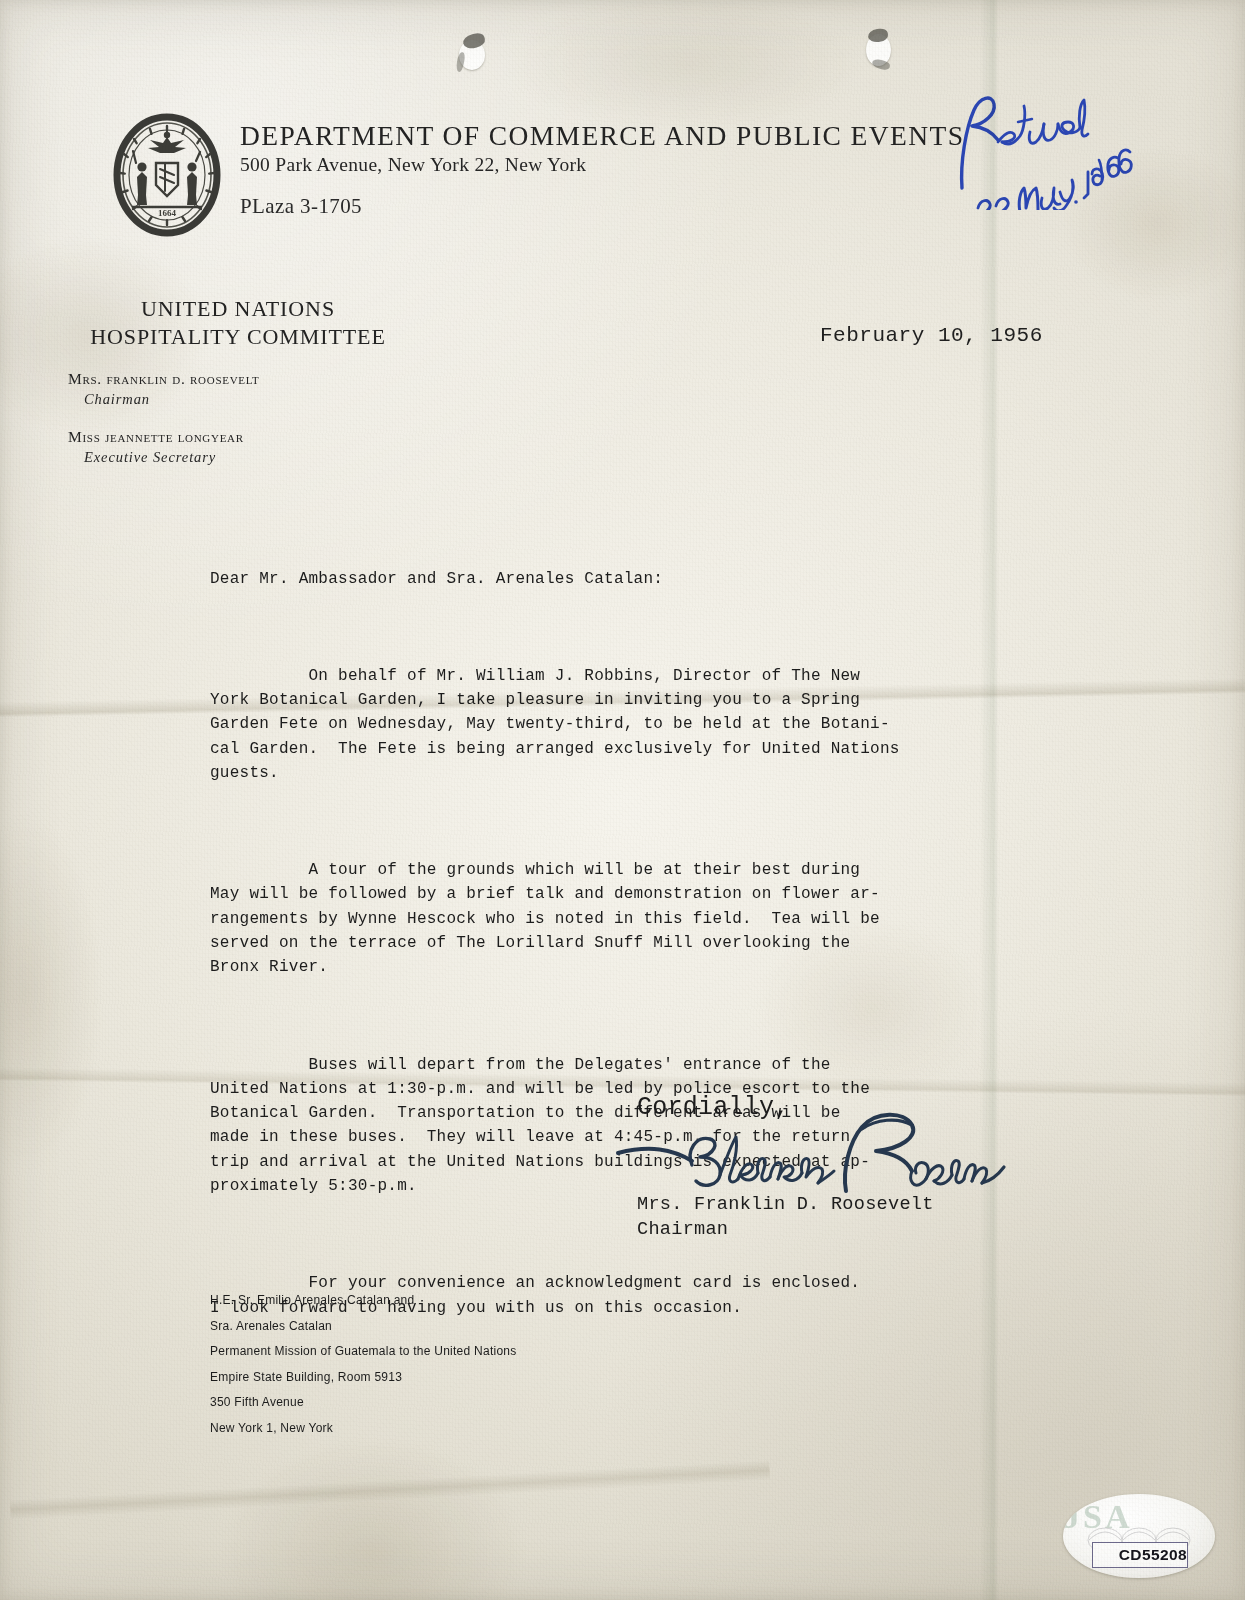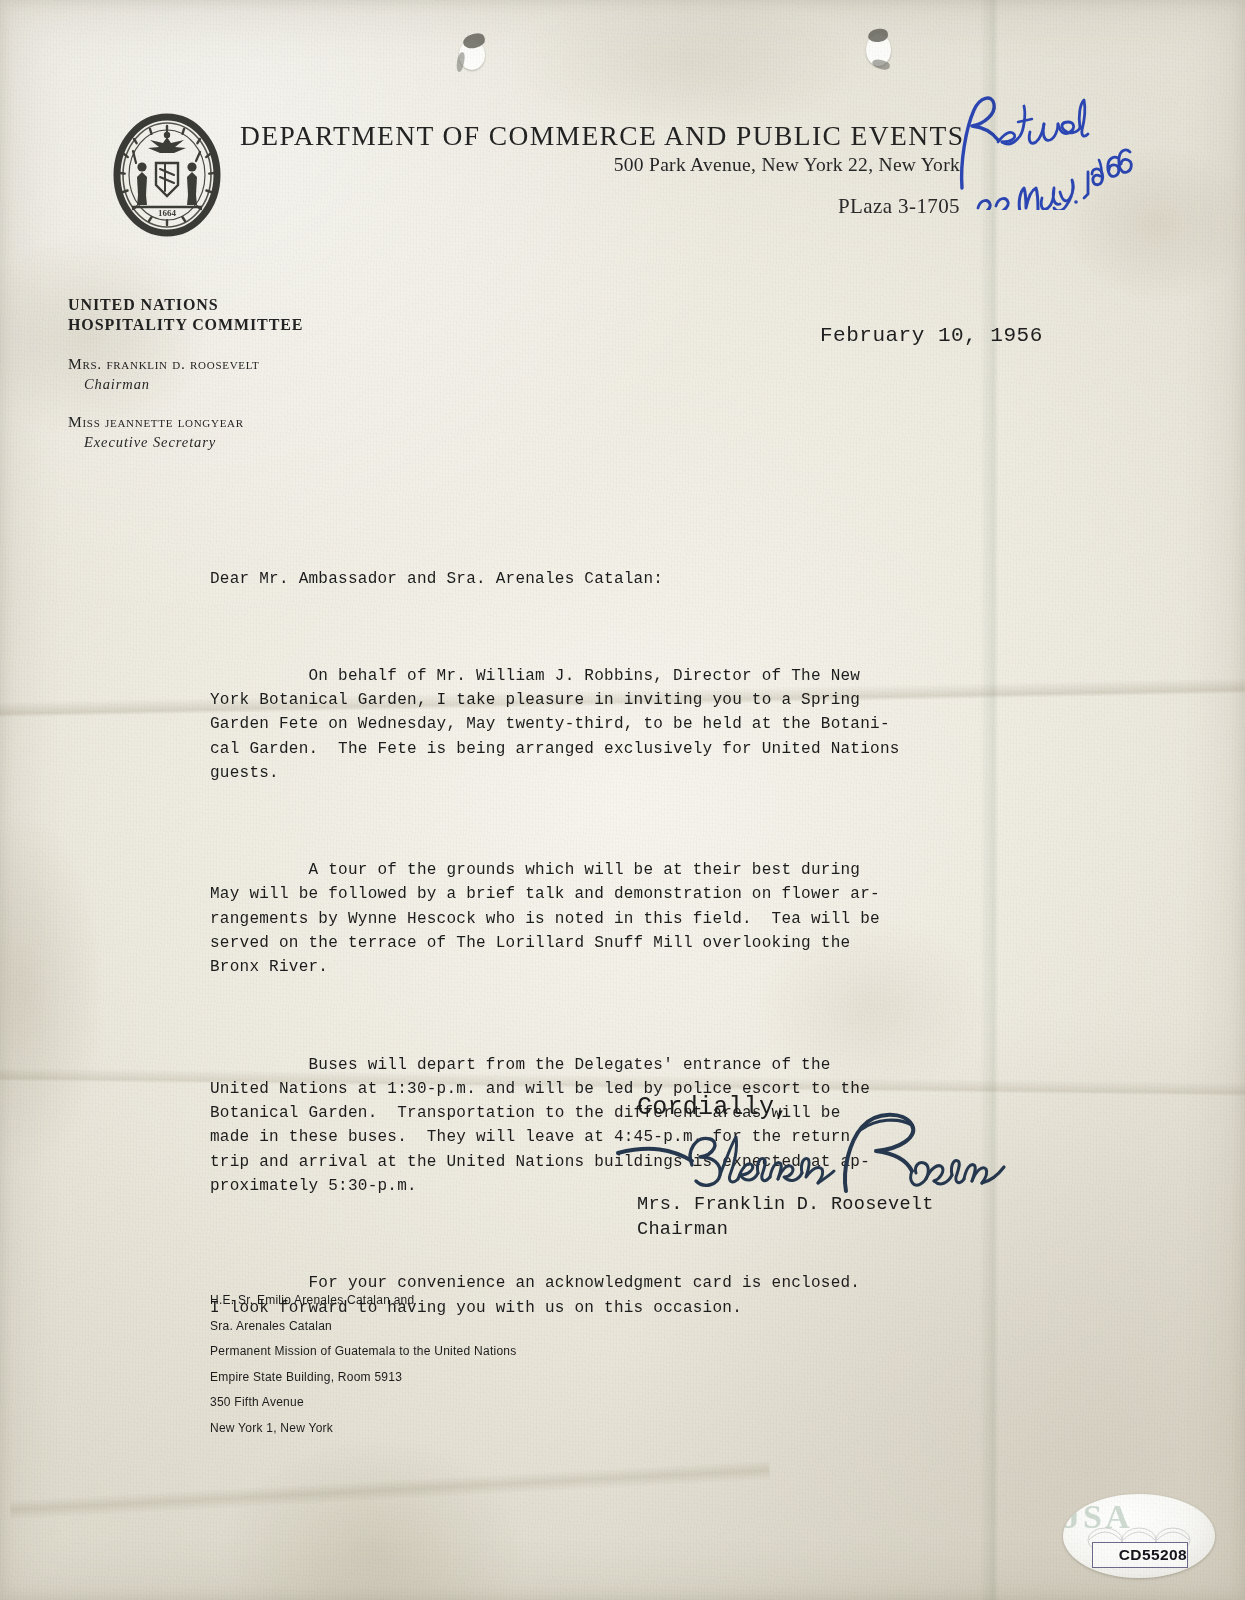--- a/index.html
+++ b/index.html
@@ -97,21 +97,21 @@
   
   .seal {
     position: absolute;
     left: 112px; top: 113px;
     width: 110px; height: 124px;
   }
   .masthead {
     position: absolute;
     left: 240px; top: 120px;
     width: 720px;
-    text-align: right;
+    text-align: left;
   }
   .masthead .title {
     font-size: 27.5px;
     letter-spacing: 1.4px;
     white-space: nowrap;
     color: #232323;
   }
   .masthead .addr {
     margin-top: 2px;
     font-size: 19.5px;
@@ -125,25 +125,25 @@
     color: #2a2a2a;
   }
 
   
   .committee {
     position: absolute;
     left: 68px; top: 295px;
     width: 340px;
   }
   .committee .comm-title {
-    font-size: 16px;
+    font-size: 22px;
     letter-spacing: 0.9px;
     line-height: 1.25;
+    text-align: center;
     color: #232323;
-    font-weight: bold;
   }
   .committee .person {
     margin-top: 20px;
   }
   .committee .p-name {
     font-size: 15.5px;
     letter-spacing: 0.7px;
     font-variant: small-caps;
     text-transform: lowercase;
     color: #242424;

